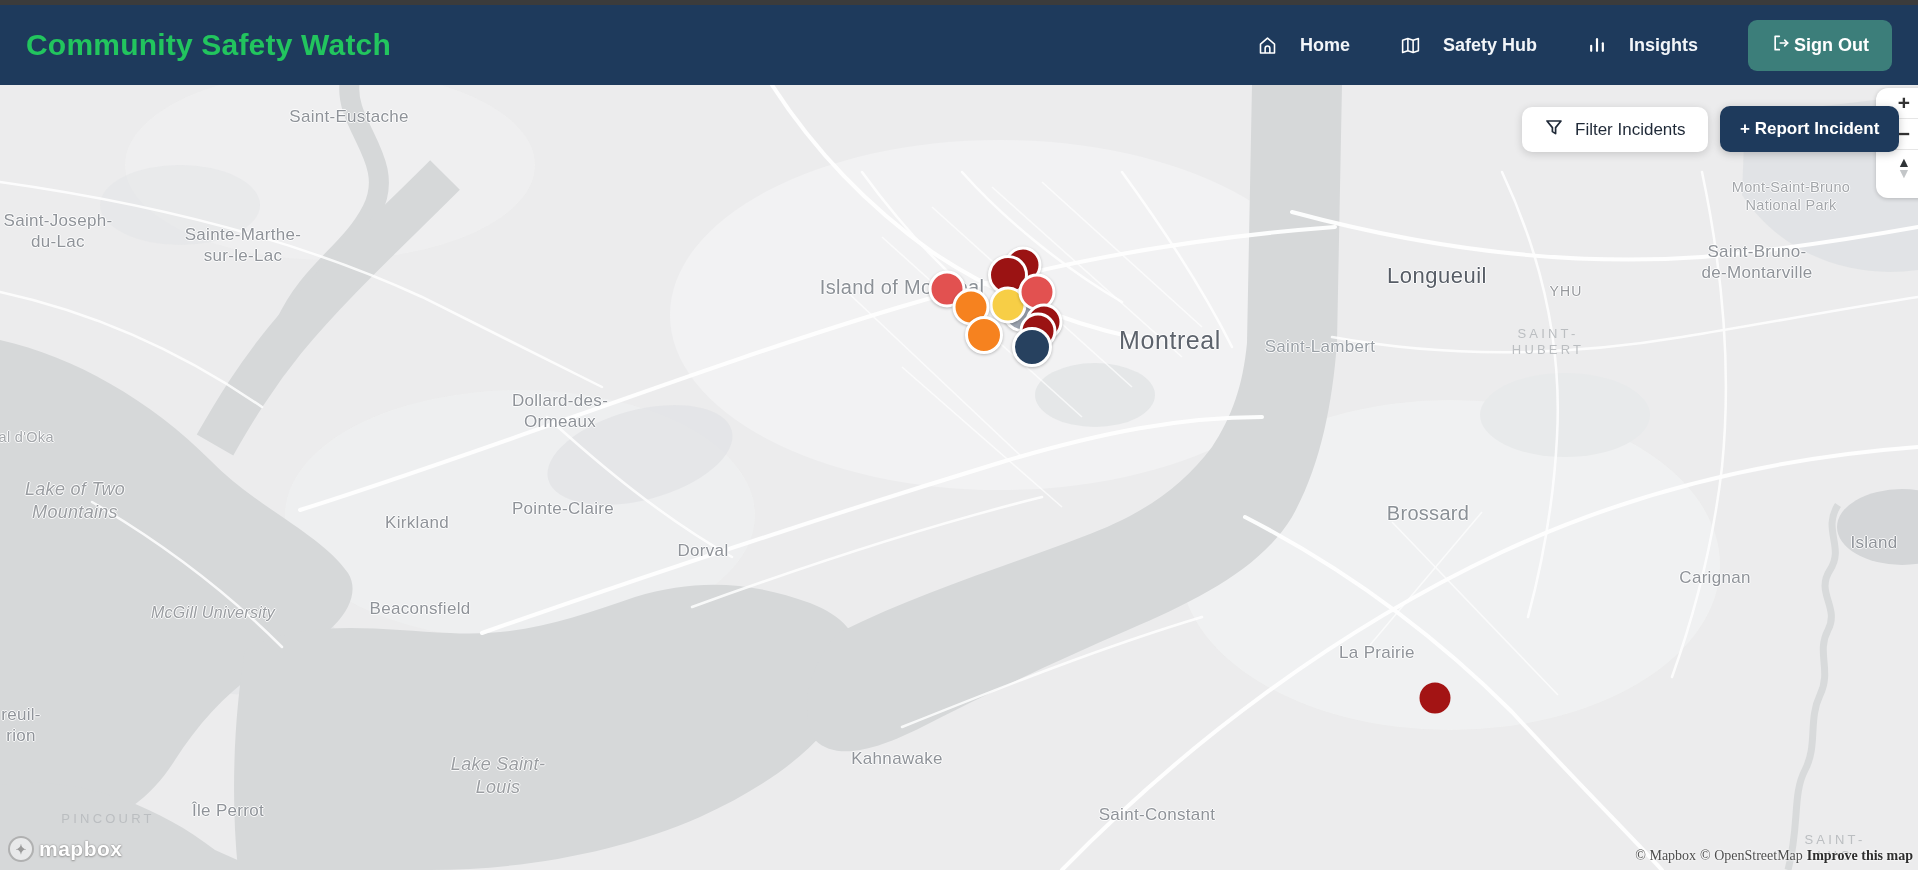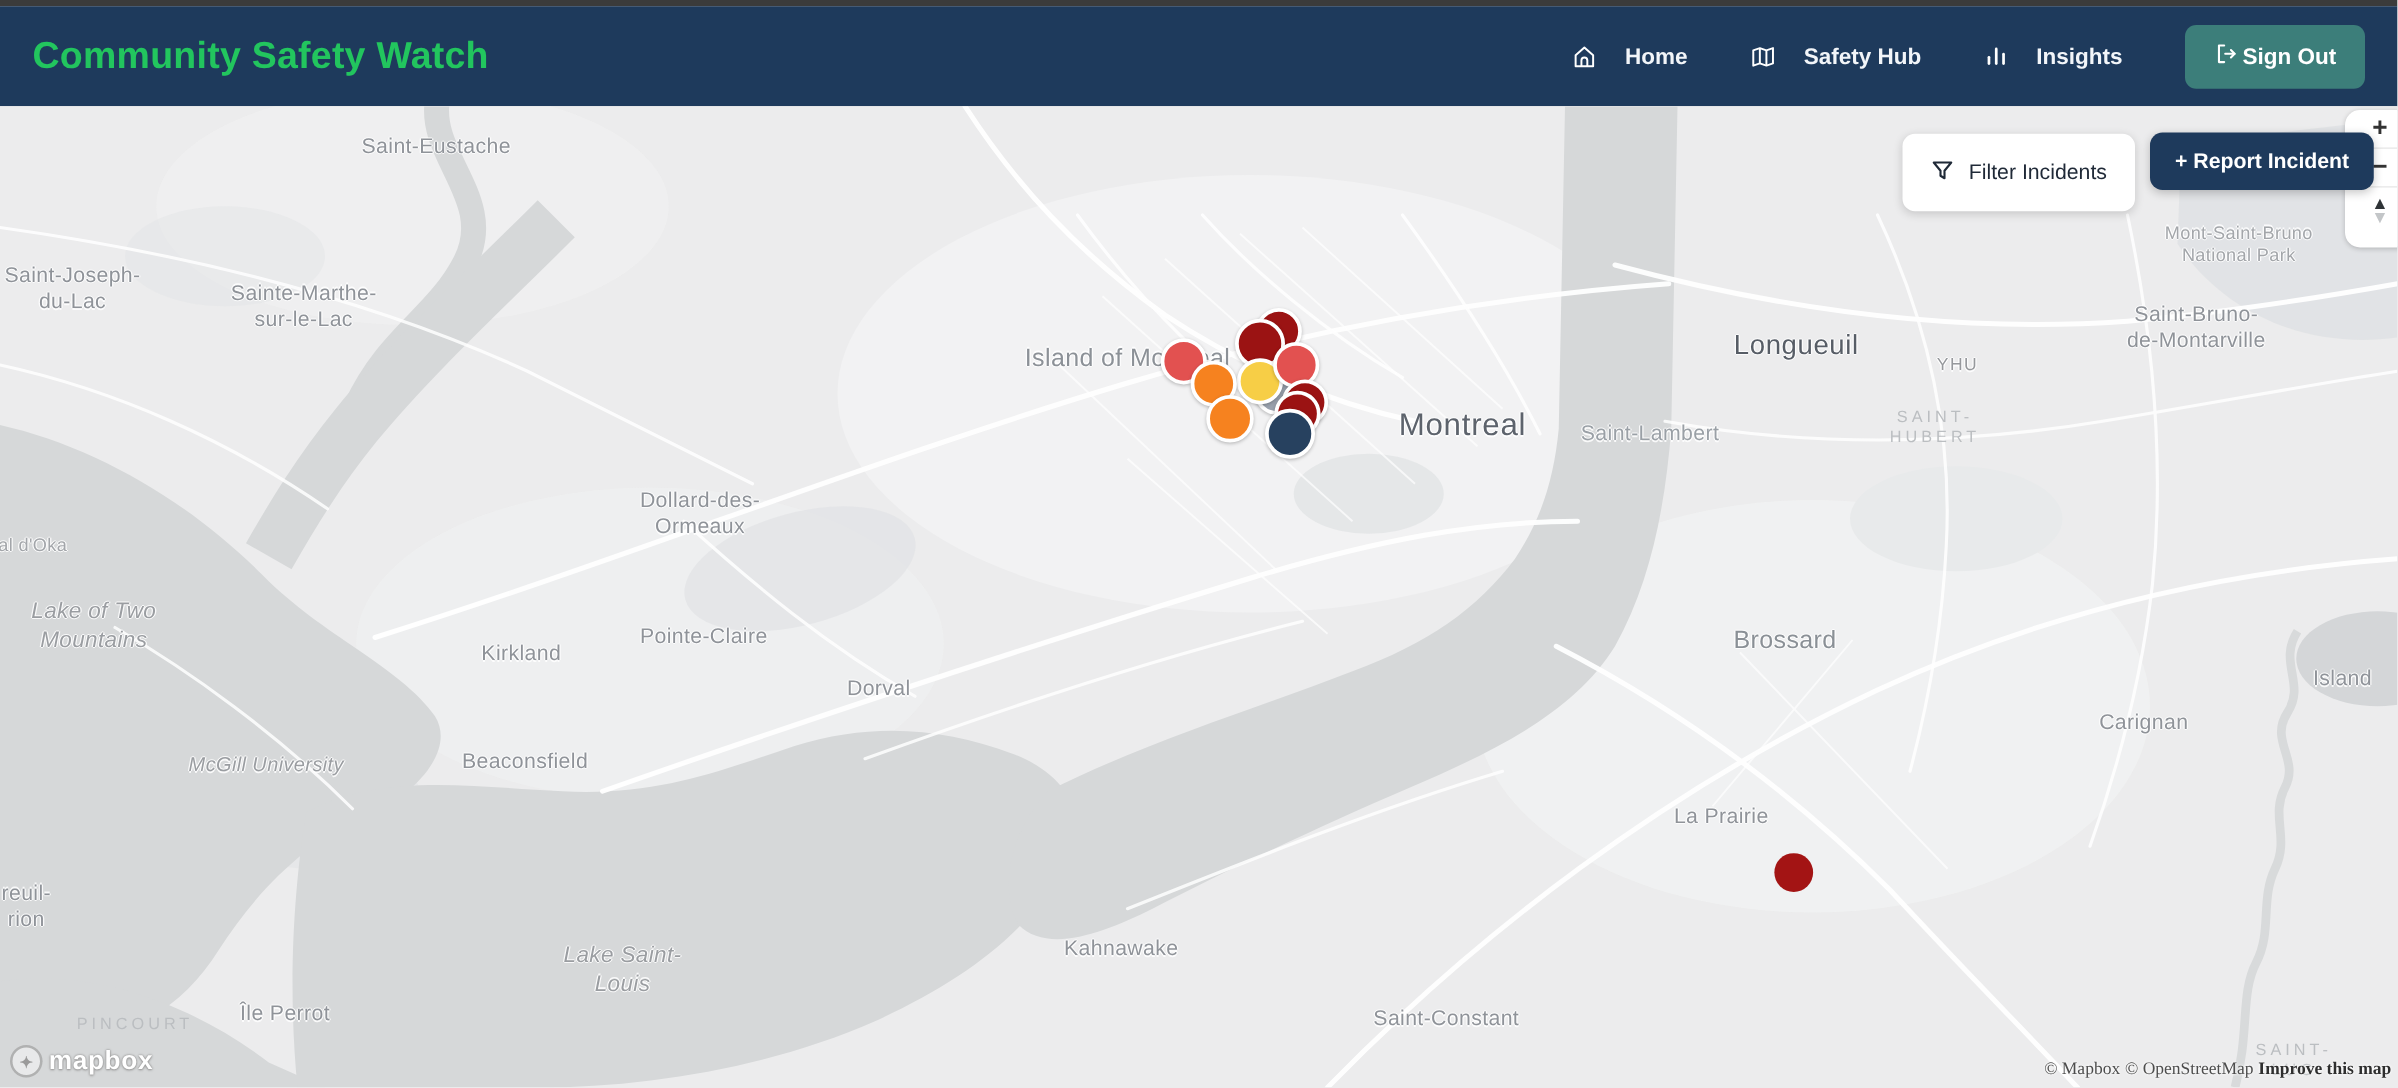--- a/index.html
+++ b/index.html
@@ -47,21 +47,21 @@
   .mlabel.zone{font-size:13px;color:#bbbec1;letter-spacing:3.2px;text-shadow:none;}
   .mlabel.small{font-size:14px;color:#96989c;letter-spacing:1.2px;}
   .marker{
     position:absolute;transform:translate(-50%,-50%);border-radius:50%;
     border:3px solid #ffffff;box-shadow:0 1px 3px rgba(0,0,0,.25);
     box-sizing:border-box;cursor:pointer;
   }
   .marker.plain{border:none;box-shadow:none;}
   
   .filter-btn{
-    position:absolute;left:1522px;top:22px;height:62px;display:flex;align-items:center;
+    position:absolute;left:1522px;top:22px;height:45px;display:flex;align-items:center;
     gap:11px;background:#ffffff;border:none;border-radius:10px;padding:0 22px;
     font-family:"Liberation Sans",sans-serif;font-size:17px;font-weight:500;color:#1f2937;
     box-shadow:0 2px 8px rgba(0,0,0,.16);cursor:pointer;z-index:10;
   }
   .report-btn{
     position:absolute;left:1720px;top:21px;height:46px;display:flex;align-items:center;
     background:#1e3a5c;border:none;border-radius:10px;padding:16px 20px;
     font-family:"Liberation Sans",sans-serif;font-size:17px;font-weight:700;color:#ffffff;
     box-shadow:0 2px 8px rgba(0,0,0,.22);cursor:pointer;z-index:10;
   }

